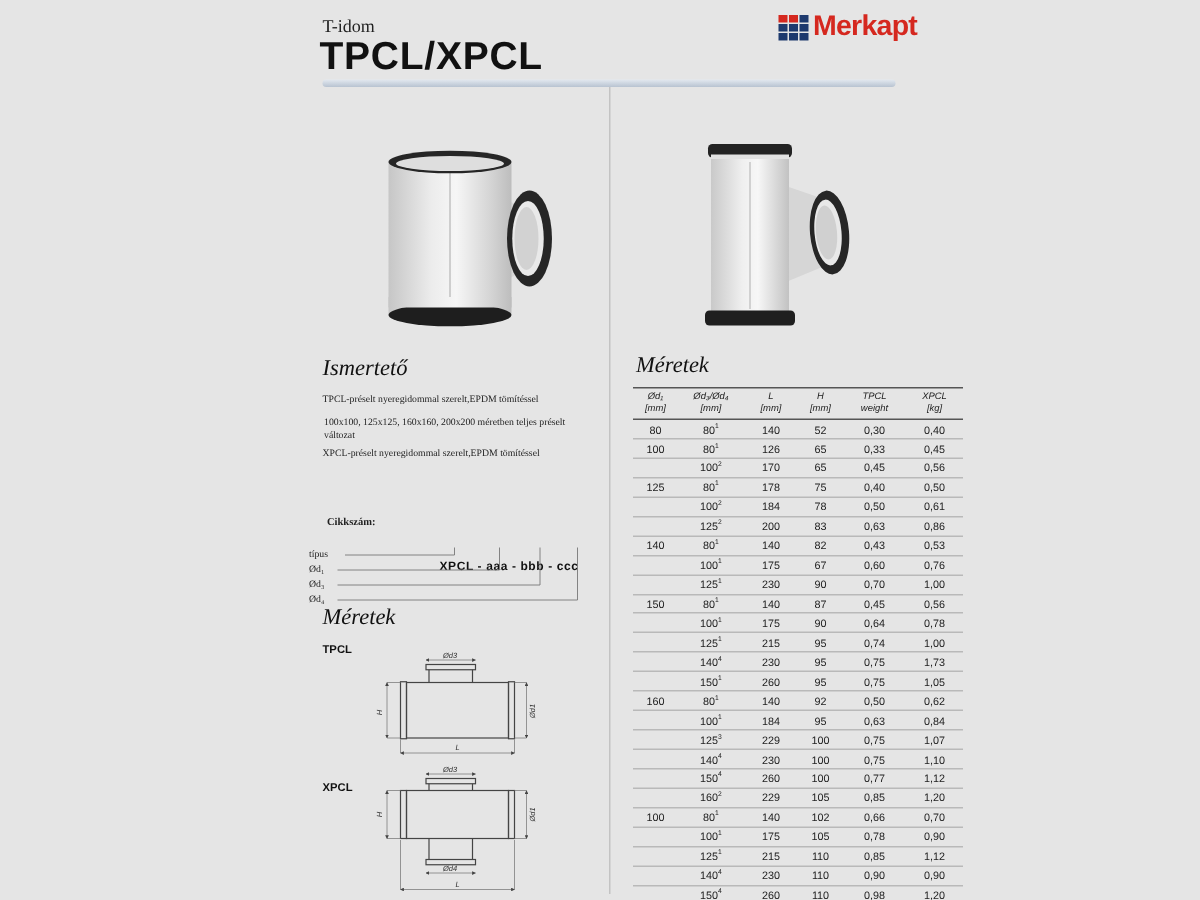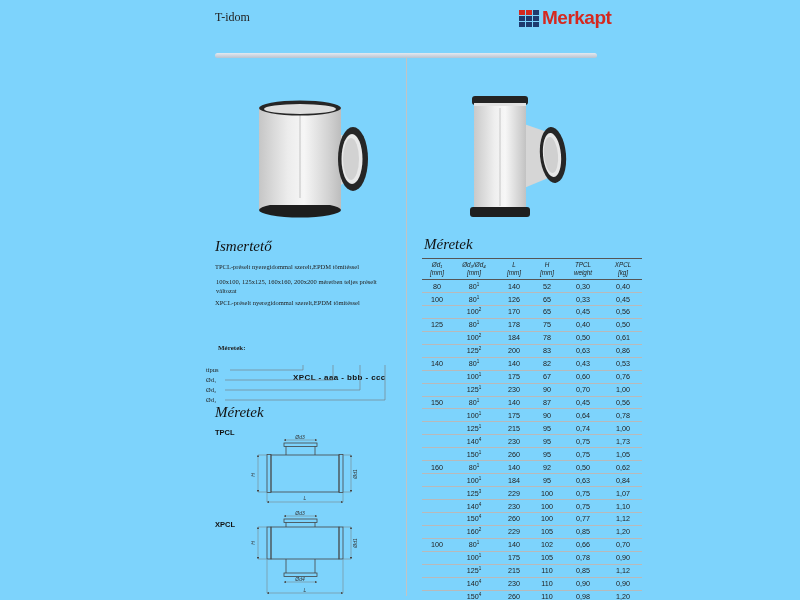--- a/index.html
+++ b/index.html
@@ -1,16 +1,16 @@
 <!DOCTYPE html>
 <html><head>
 <meta charset="utf-8">
 <style>
   html,body{margin:0;padding:0;background:#fff;}
-  #page{position:relative;width:800px;height:600px;background:#7dd3fc;overflow:hidden;
+  #page{position:relative;width:800px;height:600px;background:#e5e5e5;overflow:hidden;
         font-family:"Liberation Sans", sans-serif;color:#1a1a1a;}
   .abs{position:absolute;}
 
   
   .t-small{font-family:"Liberation Serif", serif;font-size:12px;color:#222;}
   .t-big{font-size:26px;font-weight:bold;letter-spacing:.5px;color:#111;}
   .hdr-bar{height:5px;border-radius:3px;background:linear-gradient(#e3e9f0,#b8c3d1);}
   .v-divider{width:1px;background:#c3c3c3;}
 
   .logo{display:flex;align-items:flex-start;gap:3px;padding-left:32px;}
@@ -34,20 +34,21 @@
                  border-bottom:1px solid #b9b9b9;}
   .size-table td sup{font-size:4.5px;vertical-align:super;line-height:0;}
   .dim{font-family:"Liberation Sans", sans-serif;font-size:5px;font-style:italic;fill:#333;}
 </style>
 </head>
 <body>
 
 <div id="page">
 
   <div class="abs t-small" style="left:215px;top:10px;">T-idom</div>
+  <div class="abs t-big" style="left:213px;top:22px;">TPCL/XPCL</div>
 
   <div class="abs logo" style="left:487px;top:7px;">
     <span class="logo-grid">
       <span style="background:#d5281f"></span>
         <span style="background:#d5281f"></span>
         <span style="background:#1e3a6e"></span>
       <span style="background:#1e3a6e"></span>
         <span style="background:#1e3a6e"></span>
         <span style="background:#1e3a6e"></span>
       <span style="background:#1e3a6e"></span>
@@ -100,21 +101,21 @@
     <ellipse cx="108" cy="85" rx="13" ry="28" transform="rotate(-5 108 85)" fill="#262626"></ellipse>
     <ellipse cx="107" cy="85" rx="9" ry="22" transform="rotate(-5 107 85)" fill="#e8e8e8"></ellipse>
     <ellipse cx="106" cy="85" rx="7" ry="18" transform="rotate(-5 106 85)" fill="#d0d0d0"></ellipse>
   </svg>
 
   <div class="abs h-script" style="left:215px;top:238px;">Ismertető</div>
   <div class="abs body-p" style="left:215px;top:262px;width:185px;">TPCL-préselt nyeregidommal szerelt,EPDM tömítéssel</div>
   <div class="abs body-p" style="left:216px;top:277px;width:183px;">100x100, 125x125, 160x160, 200x200 méretben teljes préselt változat</div>
   <div class="abs body-p" style="left:215px;top:298px;width:185px;">XPCL-préselt nyeregidommal szerelt,EPDM tömítéssel</div>
 
-  <div class="abs lbl-bold-serif" style="left:218px;top:344px;">Méretek:</div>
+  <div class="abs lbl-bold-serif" style="left:218px;top:344px;">Cikkszám:</div>
   <div class="abs code-line" style="left:293px;top:353px;">XPCL - aaa - bbb - ccc</div>
   <div class="abs legend-lbl" style="left:206px;top:366px;">típus</div>
   <div class="abs legend-lbl" style="left:206px;top:376px;">Ød₁</div>
   <div class="abs legend-lbl" style="left:206px;top:386px;">Ød₃</div>
   <div class="abs legend-lbl" style="left:206px;top:396px;">Ød₄</div>
   <svg class="abs" style="left:205px;top:352px;" width="200" height="56" viewBox="0 0 200 56">
     <g fill="none" stroke="#777" stroke-width="0.6">
       <polyline points="25,18 98,18 98,13"></polyline>
       <polyline points="20,28 128,28 128,13"></polyline>
       <polyline points="20,38 155,38 155,13"></polyline>

